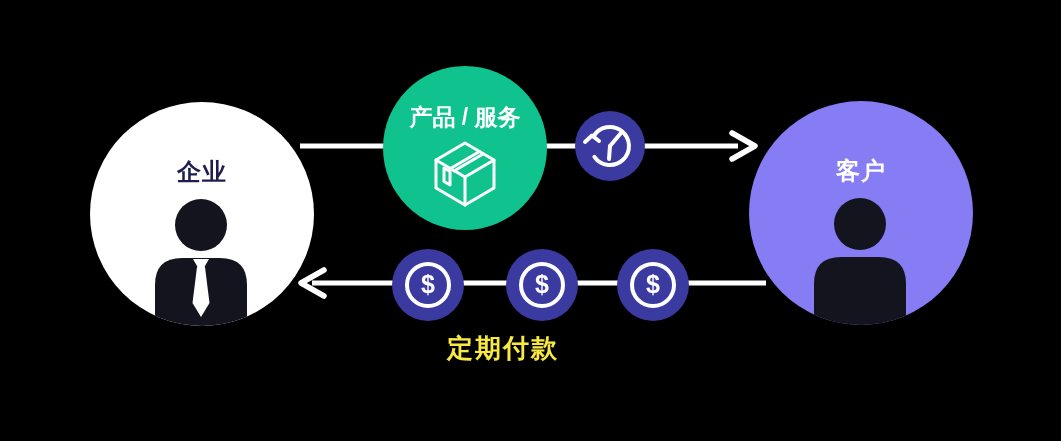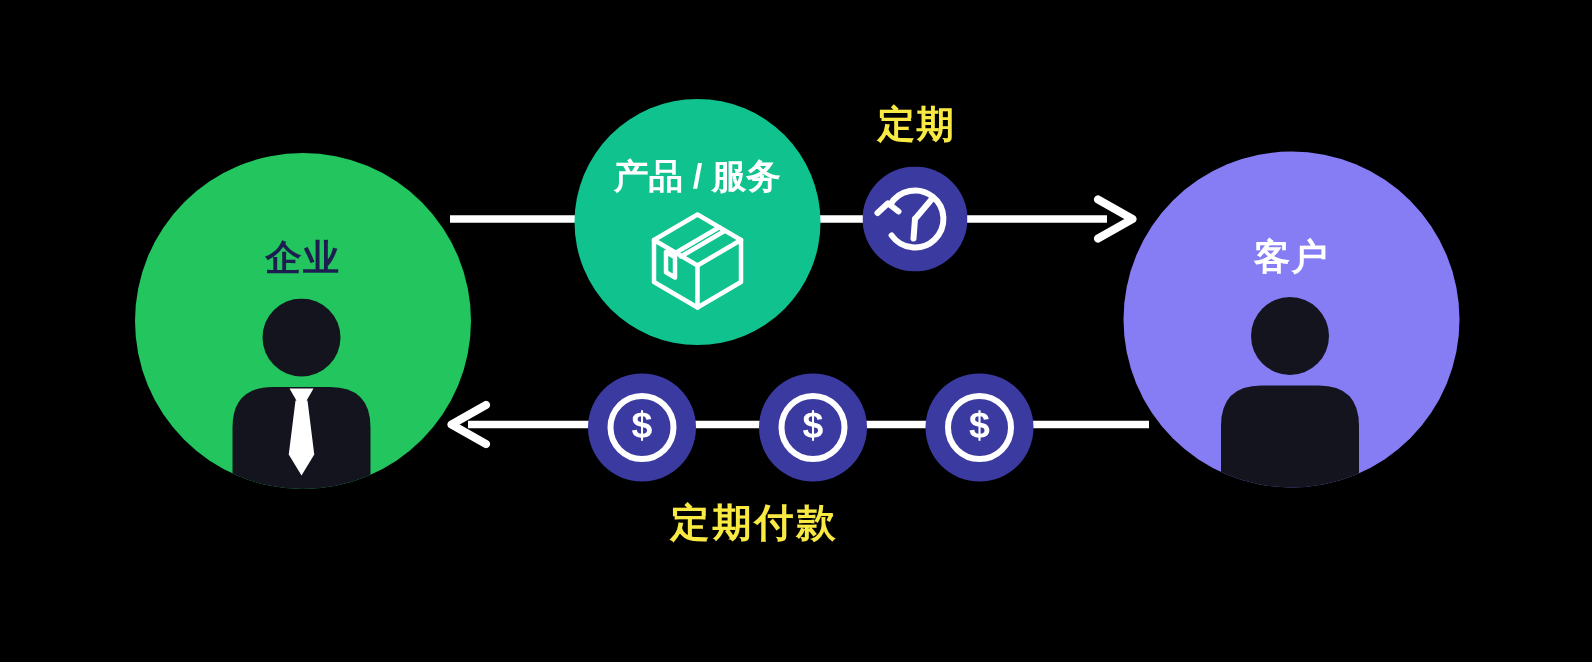--- a/index.html
+++ b/index.html
@@ -5,21 +5,21 @@
   html,body { margin:0; padding:0; background:#000; }
   .canvas {
     position:relative; width:1061px; height:441px;
     background:#000000; overflow:hidden;
     font-family:"Liberation Sans","DejaVu Sans",sans-serif;
   }
   .circle { position:absolute; border-radius:50%; overflow:hidden; }
 
   
   .entity { width:224px; height:224px; }
-  .entity-business { left:90px; top:102px; background:#22c55e; }
+  .entity-business { left:90px; top:102px; background:#ffffff; }
   .entity-customer { left:749px; top:101px; background:#867CF4; }
   .entity-label {
     position:absolute; top:54px; left:0; width:100%;
     text-align:center; font-size:24px; font-weight:bold; letter-spacing:1px;
   }
   .entity-business .entity-label { color:#1D1D4F; }
   .entity-customer .entity-label { color:#FFFFFF; }
   .person-svg { position:absolute; left:51px; top:97px; }
 
   
@@ -102,21 +102,20 @@
   </div>
 
   <div class="circle entity entity-customer">
     <div class="entity-label">客户</div>
     <svg class="person-svg" width="120" height="130" viewBox="0 0 120 130">
       <circle cx="60" cy="26" r="26" fill="#14141E"></circle>
       <path d="M14,130 L14,86 Q14,59 41,59 L79,59 Q106,59 106,86 L106,130 Z" fill="#14141E"></path>
     </svg>
   </div>
 
-  <div class="schedule-label">定期</div>
   <svg class="clock-svg" width="70" height="70" viewBox="0 0 70 70">
     <circle cx="35" cy="35" r="35" fill="#3B3AA0"></circle>
     <path d="M 18.5,25.5 A 19 19 0 1 1 19.4,45.9" fill="none" stroke="#FFFFFF" stroke-width="4" stroke-linecap="round"></path>
     <polyline points="10,31 17,24.5 24,30" fill="none" stroke="#FFFFFF" stroke-width="4" stroke-linecap="round" stroke-linejoin="round"></polyline>
     <path d="M35,35 L46,22" stroke="#FFFFFF" stroke-width="4" stroke-linecap="round"></path>
     <path d="M35,35 L34,48" stroke="#FFFFFF" stroke-width="4" stroke-linecap="round"></path>
   </svg>
 
   <div class="coin coin-1">
     <div class="coin-ring">

